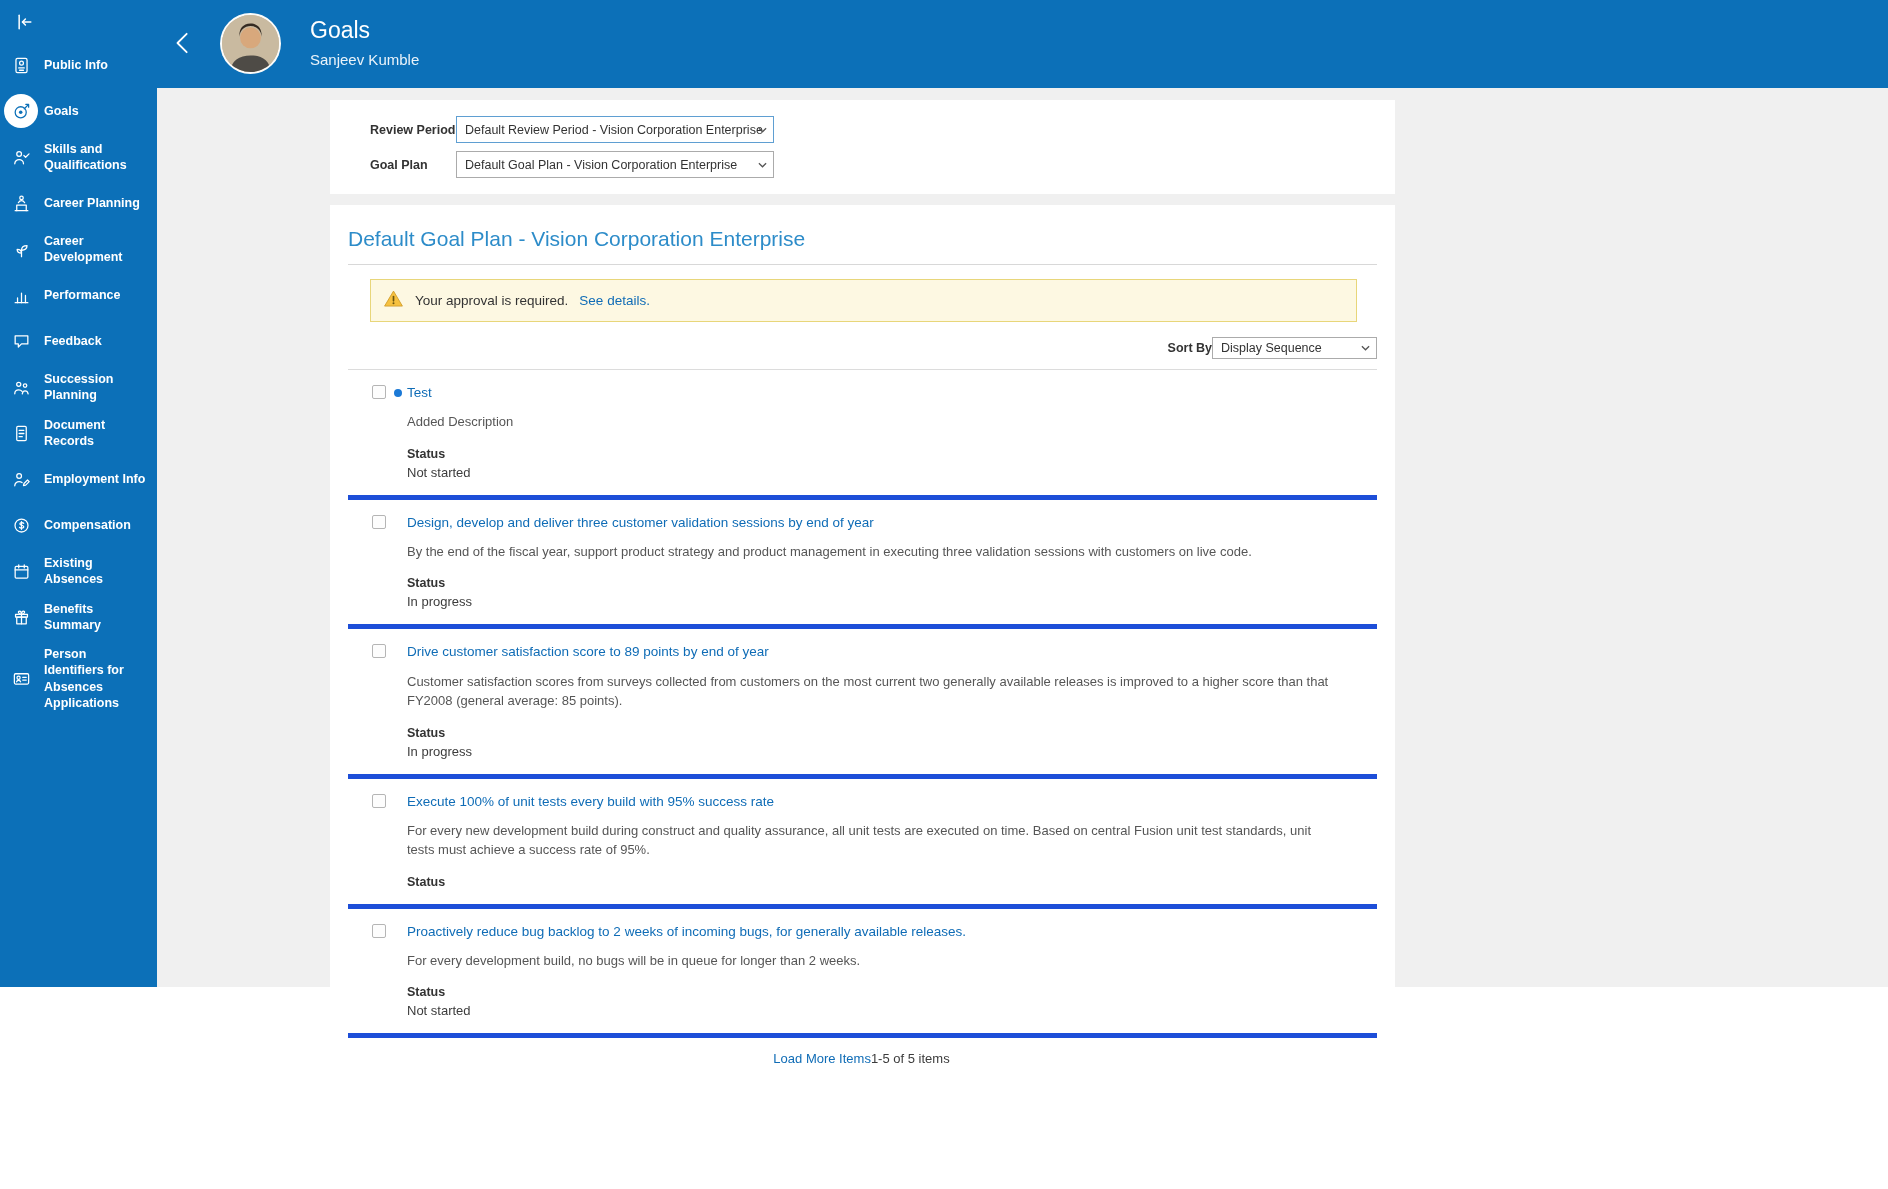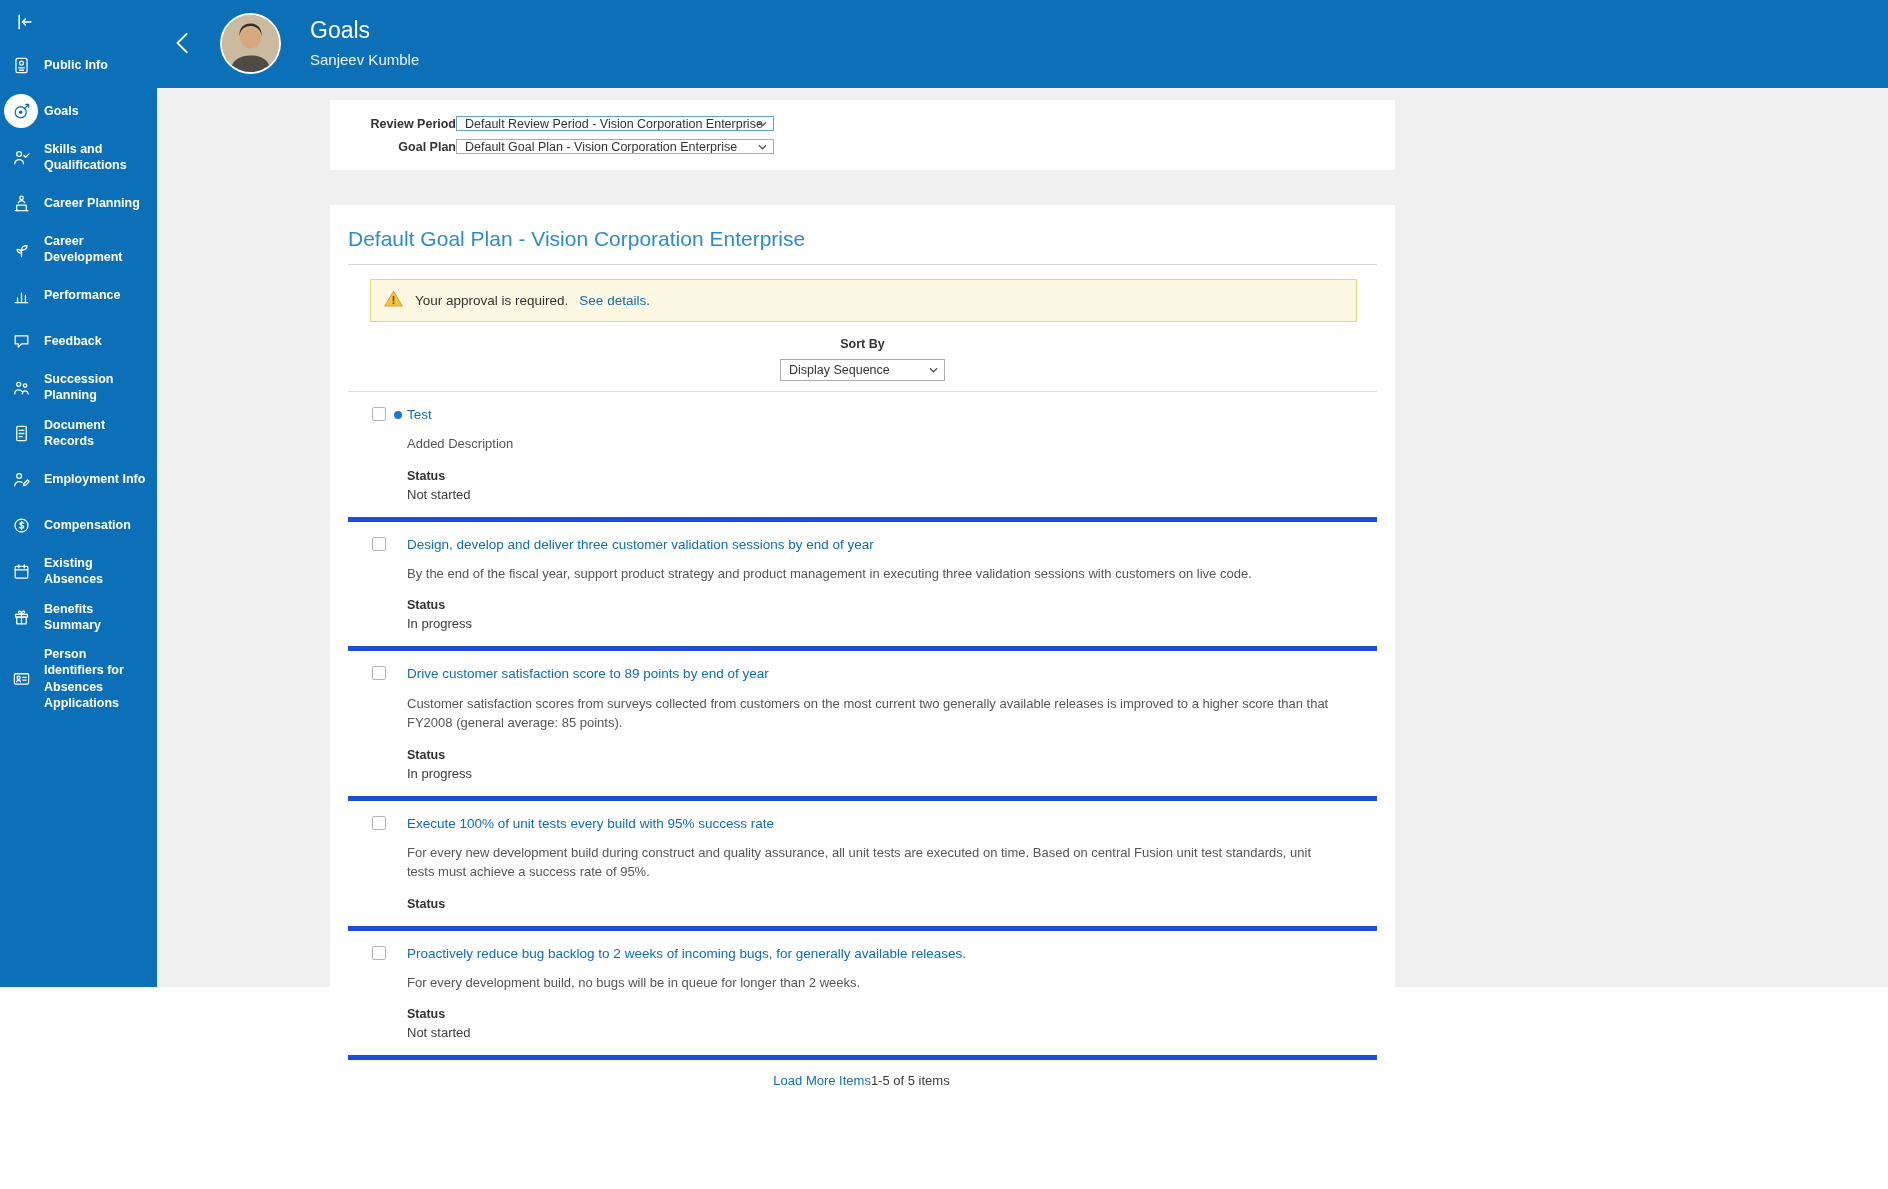--- a/index.html
+++ b/index.html
@@ -29,38 +29,38 @@
   .back-btn svg { width:22px; height:28px; fill:none; stroke:#fff; stroke-width:2; stroke-linecap:round; stroke-linejoin:round; }
   .avatar { position:absolute; left:220px; top:13px; width:61px; height:61px; border-radius:50%; overflow:hidden; border:2px solid rgba(255,255,255,0.95); background:#c9baa0; }
   .avatar svg { width:100%; height:100%; display:block; }
   .header-text { position:absolute; left:310px; top:17px; }
   .header-title { font-size:23px; font-weight:normal; }
   .header-subtitle { font-size:15px; margin-top:7px; color:#eaf3fa; }
 
   
   .panel { position:absolute; background:#fff; }
   .panel-filters { left:330px; top:100px; width:1065px; padding:16px 0 16px 40px; }
-  .filter-row { display:flex; align-items:center; margin-bottom:8px;text-align:right; }
+  .filter-row { display:flex; align-items:center; margin-bottom:8px; }
   .filter-row:last-child { margin-bottom:0; }
   .filter-label { width:86px; font-size:12.5px; font-weight:bold; color:#333; }
-  .select { position:relative; background:#fff; border:1px solid #ababab; height:15px; display:flex; align-items:center; padding:0 24px 0 8px; font-size:12.5px; color:#333; cursor:pointer; white-space:nowrap; overflow:hidden; }
+  .select { position:relative; background:#fff; border:1px solid #ababab; height:27px; display:flex; align-items:center; padding:0 24px 0 8px; font-size:12.5px; color:#333; cursor:pointer; white-space:nowrap; overflow:hidden; }
   .select-w { width:318px; }
   .select.focused { border-color:#5f9fd2; }
   .select-chevron { position:absolute; right:5px; top:50%; transform:translateY(-50%); color:#555; display:flex; }
   .select-chevron svg { width:11px; height:9px; fill:none; stroke:currentColor; stroke-width:1.4; }
 
   .panel-goalplan { left:330px; top:205px; width:1065px; padding:16px 18px 10px 18px; }
   .gp-title { font-size:21px; font-weight:normal; color:#2d8cc9; margin:6px 0 13px 0; }
   .gp-rule { border:none; border-top:1px solid #d8d8d8; }
 
   .warning-banner { margin:14px 20px 0 22px; background:#fdf8e2; border:1px solid #e8d67a; padding:9px 12px; display:flex; align-items:center; gap:11px; font-size:13.5px; color:#333; }
   .warning-banner svg { width:21px; height:20px; min-width:21px; }
   .warn-link { color:#0f6cb6; text-decoration:none; cursor:pointer; }
 
-  .sort-row { margin-top:15px; display:flex; justify-content:flex-end; align-items:center; gap:8px;flex-direction:column; }
+  .sort-row { margin-top:15px; display:flex; justify-content:flex-end; align-items:center; gap:0; }
   .sort-label { font-size:12.5px; font-weight:bold; }
   .select-sort { width:165px; height:22px; }
 
   .goal-list { margin-top:10px; border-top:1px solid #dcdcdc; }
   .goal-row { position:relative; padding:13px 10px 15px 59px; border-bottom:5px solid #1d4ed8; }
   .goal-check { position:absolute; left:24px; top:15px; width:14px; height:14px; appearance:none; -webkit-appearance:none; border:1px solid #b5b5b5; background:#fdfdfd; border-radius:2px; cursor:pointer; }
   .new-dot { position:absolute; left:46px; top:19px; width:8px; height:8px; border-radius:50%; background:#1b79d6; }
   .goal-title { display:inline-block; color:#0f6cb6; font-size:13.5px; text-decoration:none; cursor:pointer; line-height:1.2; }
   .goal-desc { margin-top:11px; font-size:13px; color:#565656; line-height:1.5; max-width:935px; }
   .status-label { margin-top:15px; font-size:12.5px; font-weight:bold; color:#333; }

